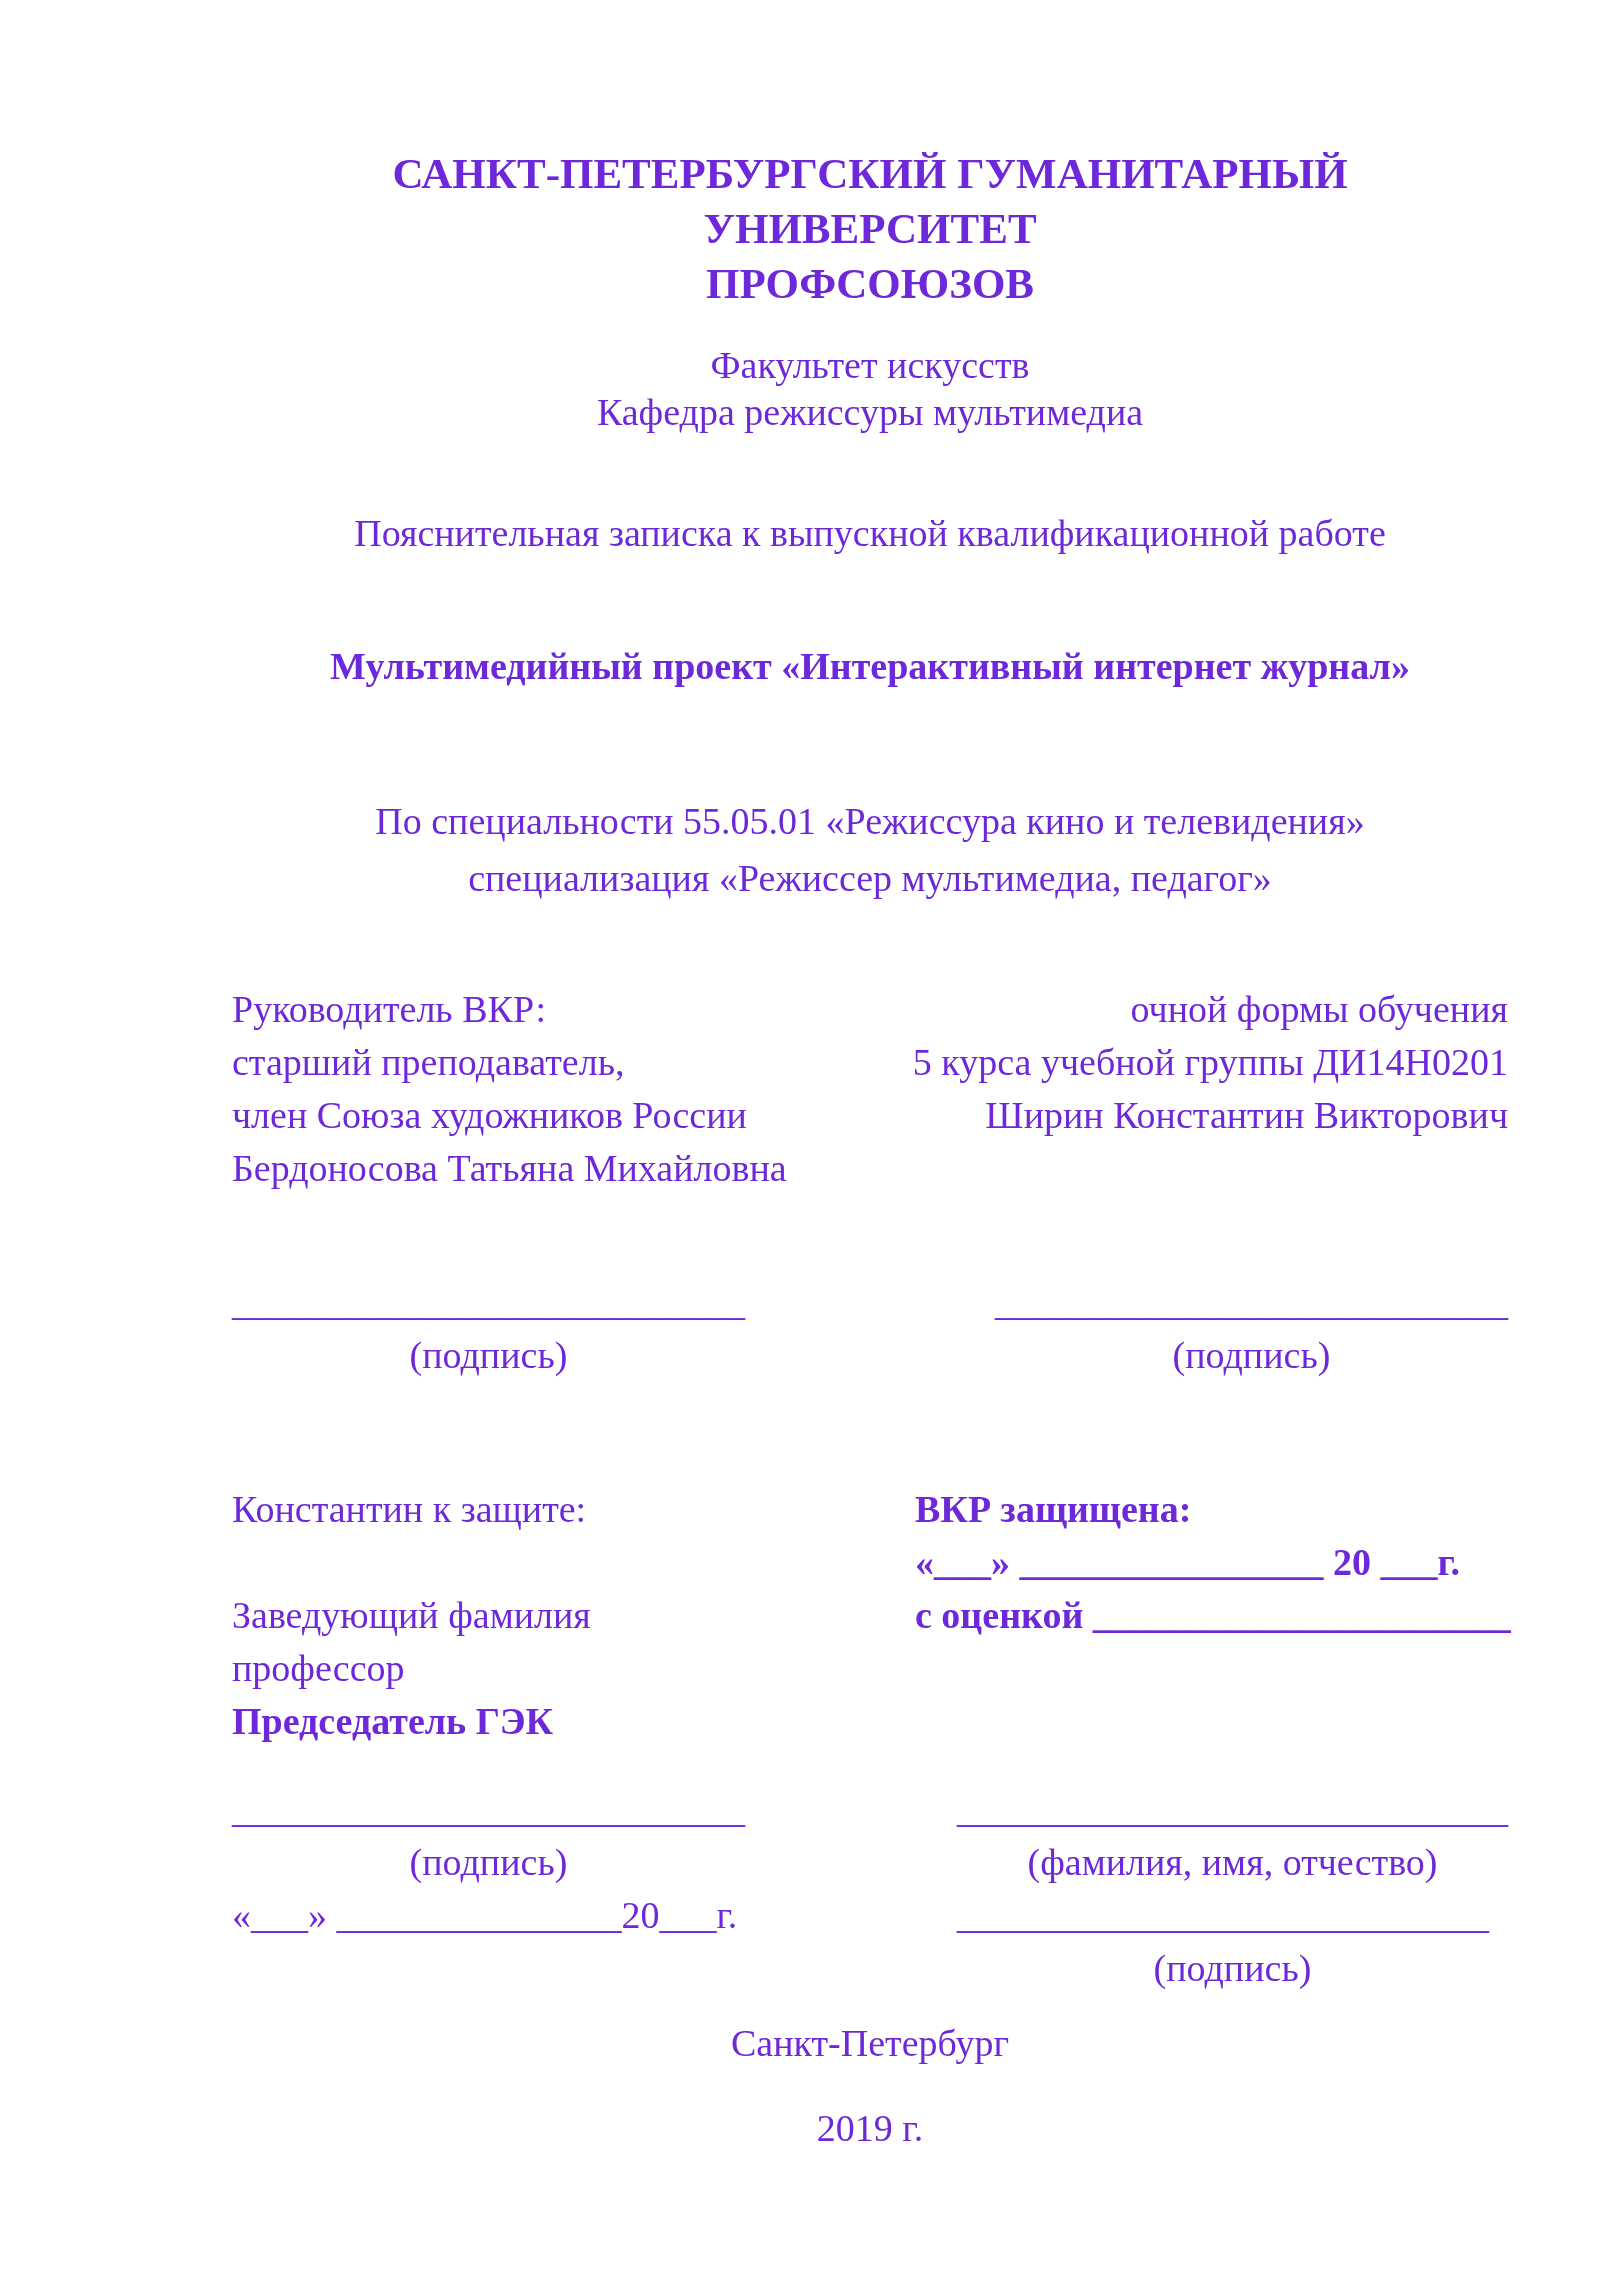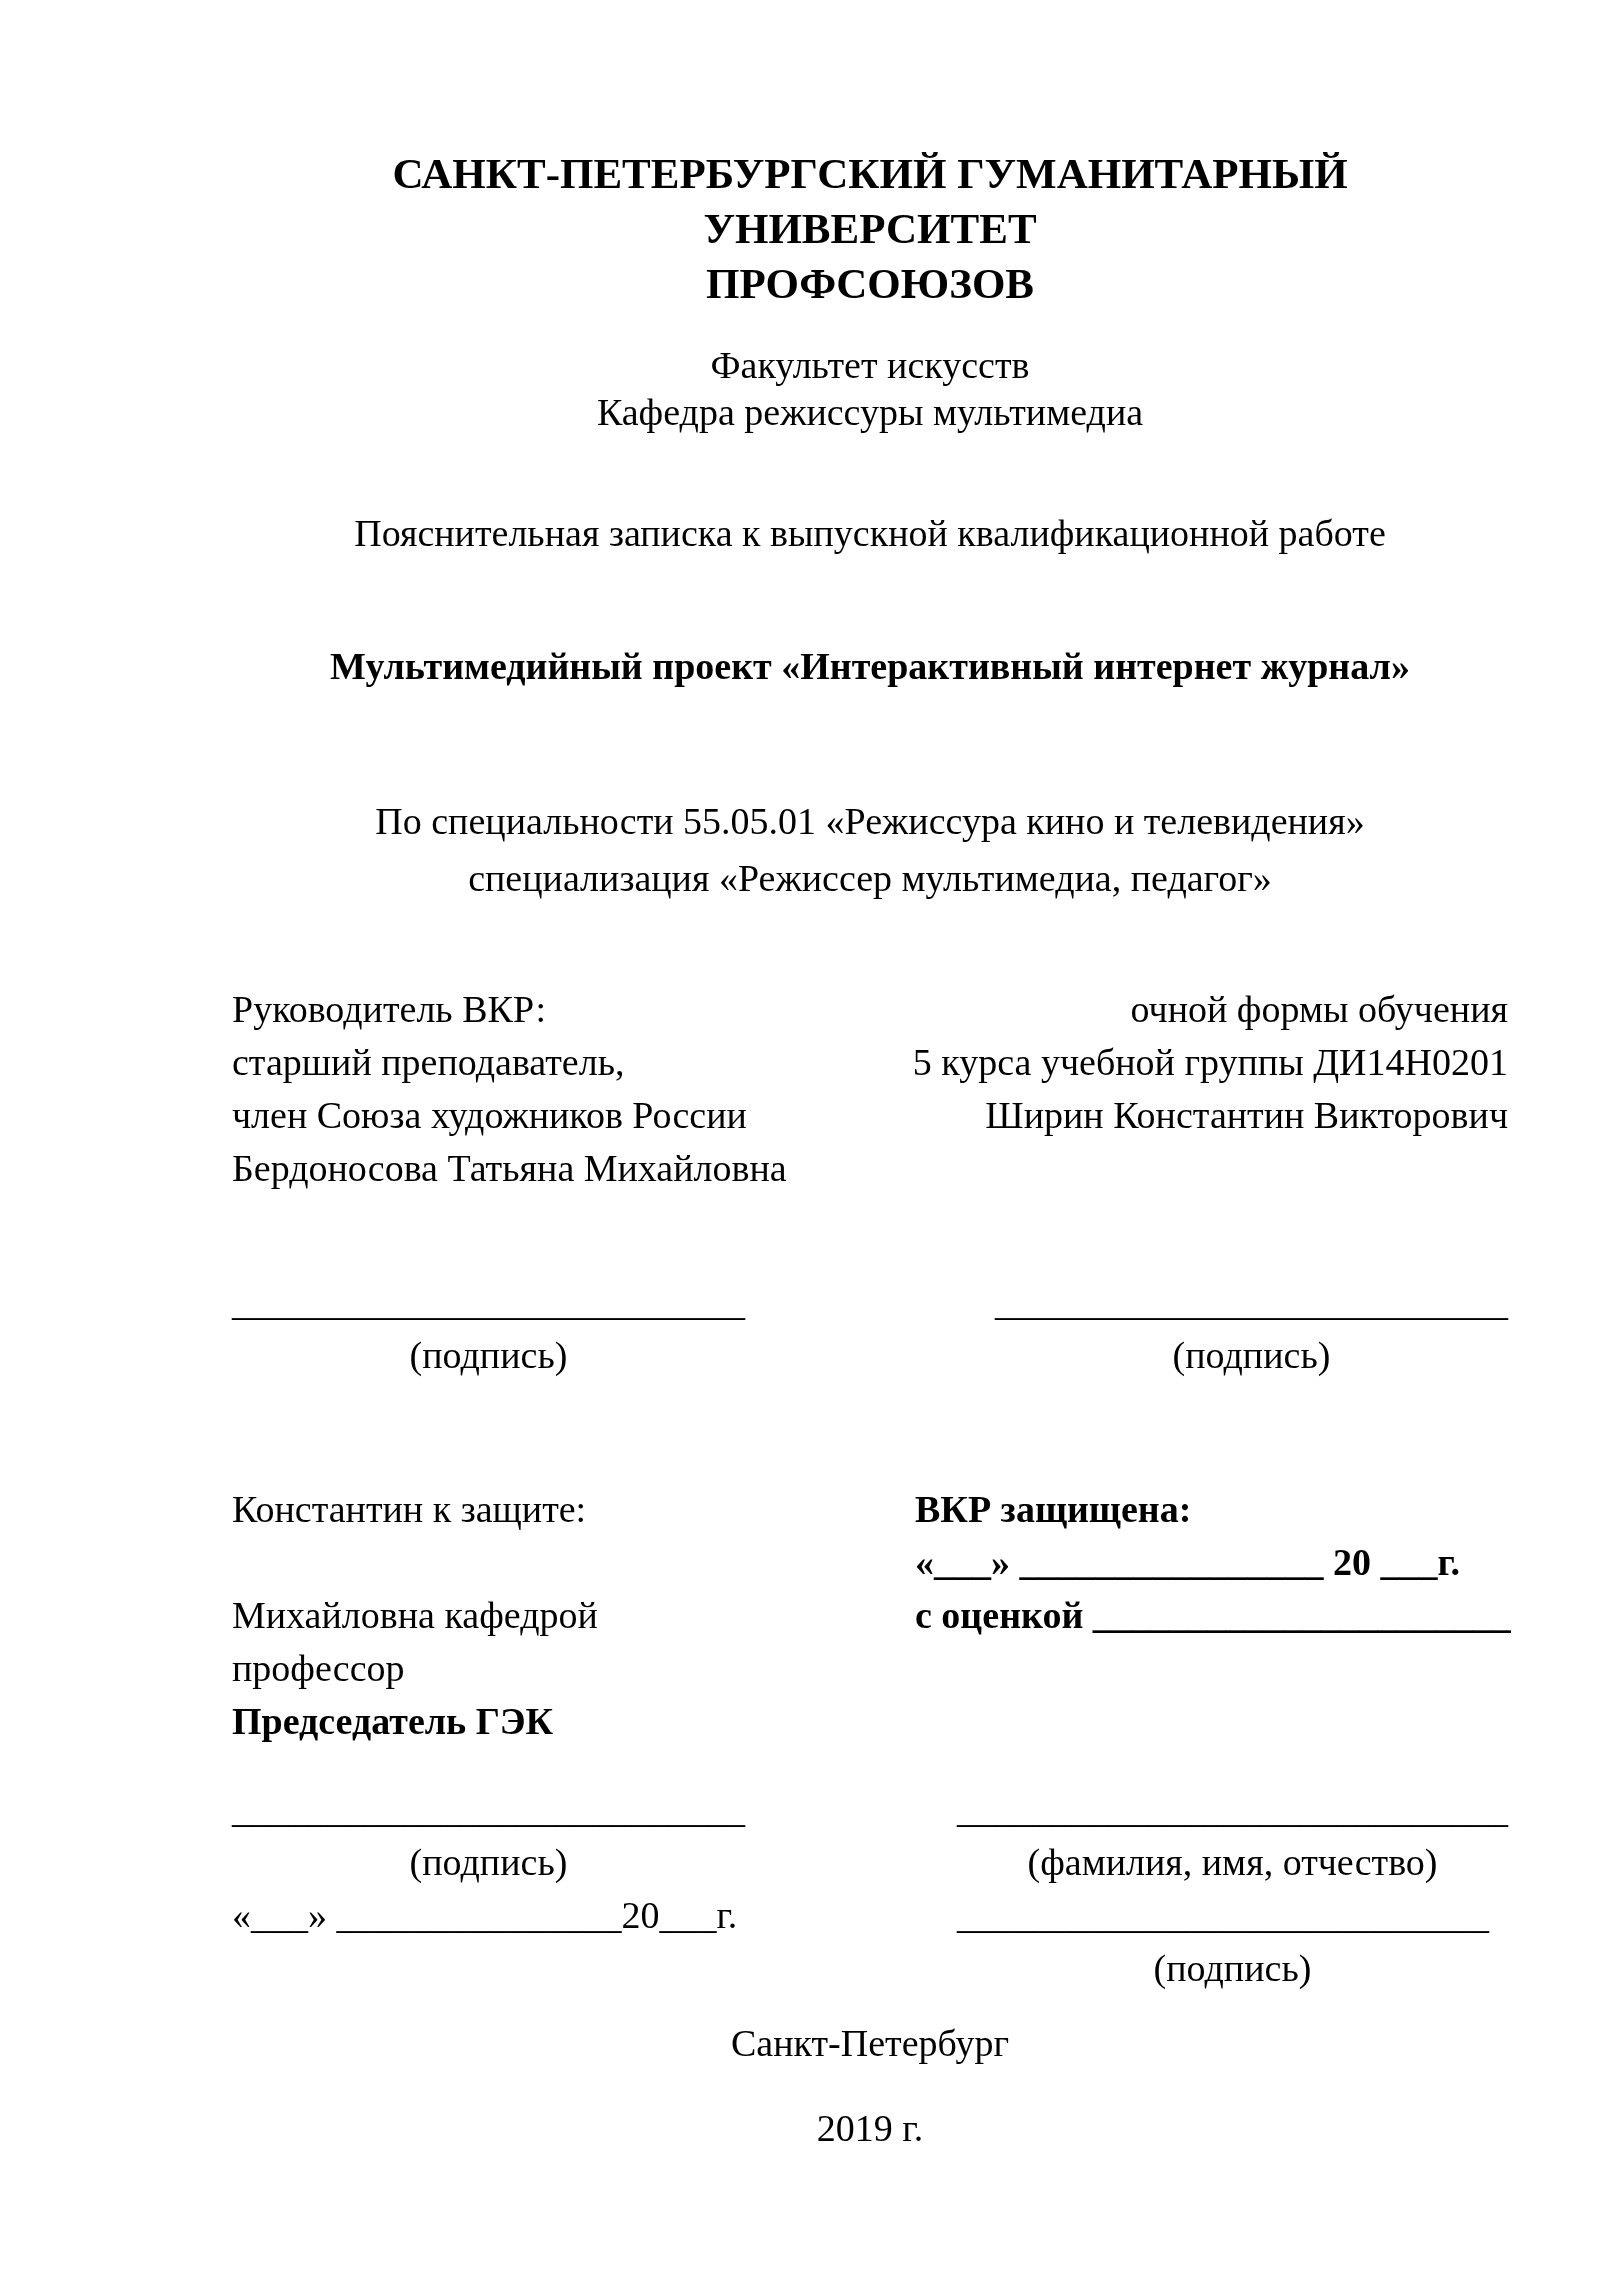--- a/index.html
+++ b/index.html
@@ -1,17 +1,17 @@
 <!DOCTYPE html>
 <html style="font-size:12.6px"><head>
 <meta charset="utf-8">
 <style>
   html,body{margin:0;padding:0;background:#888;}
   .page{
-    width:1623px;height:2295px;background:#ffffff;color:#000000;
+    width:1623px;height:2295px;background:#ffffff;color:#6d28d9;
     position:relative;overflow:hidden;margin:0 auto;
     font-family:"Liberation Serif","DejaVu Serif",serif;
   }
   .content{position:absolute;left:232px;top:0;width:1276px;font-size:38px;line-height:53px;}
   .center{text-align:center;}
 
   .title-block{margin-top:146px;font-size:43px;line-height:55px;font-weight:bold;}
   .inst-block{margin-top:31px;line-height:47px;}
   .subtitle-block{margin-top:74px;line-height:47px;}
   .worktitle-block{margin-top:86px;line-height:47px;font-weight:bold;}
@@ -90,21 +90,21 @@
     <div class="admission-block">
       <div class="ad-row">
         <div class="l">Константин к защите:</div>
         <div class="r">ВКР защищена:</div>
       </div>
       <div class="ad-row">
         <div class="l"></div>
         <div class="r u-line">«___» ________________ 20 ___г.</div>
       </div>
       <div class="ad-row">
-        <div class="l">Михайловна кафедрой</div>
+        <div class="l">Заведующий фамилия</div>
         <div class="r u-line">с оценкой ______________________</div>
       </div>
       <div class="ad-row">
         <div class="l">профессор</div>
         <div class="r"></div>
       </div>
       <div class="ad-row">
         <div class="r">Председатель ГЭК</div>
       </div>
     </div>

